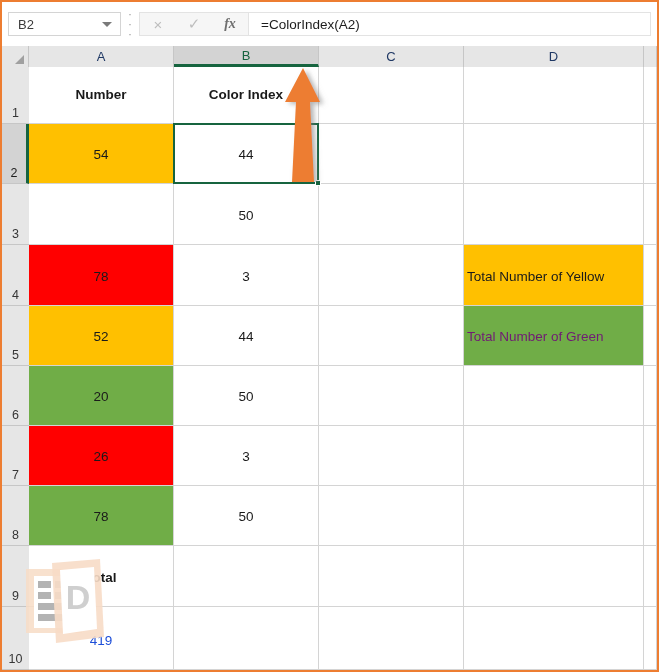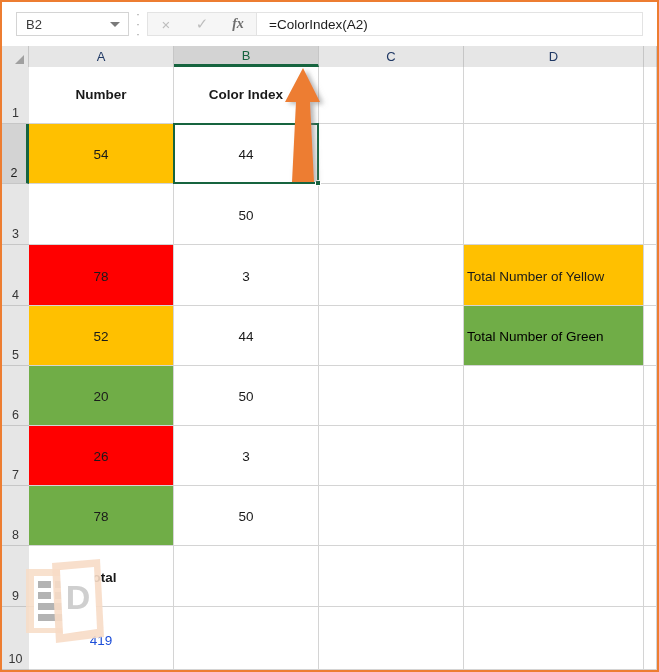--- a/index.html
+++ b/index.html
@@ -15,21 +15,21 @@
     border: 2px solid #ED7D31;
     background: #ffffff;
   }
 
   
   .fx-bar {
     position: absolute; left: 0; top: 0;
     width: 655px; height: 44px;
     background: #ffffff;
     display: flex; align-items: center;
-    padding: 0 14px;
+    padding: 0 6px;
   }
   .name-box {
     width: 113px; height: 24px;
     border: 1px solid #d4d4d4;
     background: #fff;
     display: flex; align-items: center;
     padding-left: 9px;
     position: relative;
     font-size: 13px; color: #3b3b3b;
   }
@@ -339,21 +339,21 @@
         </div>
         <div class="cell lft" style="left: 435px; top: 178px; width: 180px; height: 61px; background: rgb(255, 192, 0); color: rgb(26, 26, 26);">
           <span class="txt">Total Number of Yellow</span>
         </div>
         <div class="cell ctr" style="left: 0px; top: 239px; width: 145px; height: 60px; background: rgb(255, 192, 0); color: rgb(26, 26, 26);">
           <span class="txt">52</span>
         </div>
         <div class="cell ctr" style="left: 145px; top: 239px; width: 145px; height: 60px; background: rgb(255, 255, 255); color: rgb(26, 26, 26);">
           <span class="txt">44</span>
         </div>
-        <div class="cell lft" style="left: 435px; top: 239px; width: 180px; height: 60px; background: rgb(112, 173, 71); color: #000000;">
+        <div class="cell lft" style="left: 435px; top: 239px; width: 180px; height: 60px; background: rgb(112, 173, 71); color: #701a75;">
           <span class="txt">Total Number of Green</span>
         </div>
         <div class="cell ctr" style="left: 0px; top: 299px; width: 145px; height: 60px; background: rgb(112, 173, 71); color: rgb(26, 26, 26);">
           <span class="txt">20</span>
         </div>
         <div class="cell ctr" style="left: 145px; top: 299px; width: 145px; height: 60px; background: rgb(255, 255, 255); color: rgb(26, 26, 26);">
           <span class="txt">50</span>
         </div>
         <div class="cell ctr" style="left: 0px; top: 359px; width: 145px; height: 60px; background: rgb(255, 0, 0); color: rgb(26, 26, 26);">
           <span class="txt">26</span>

